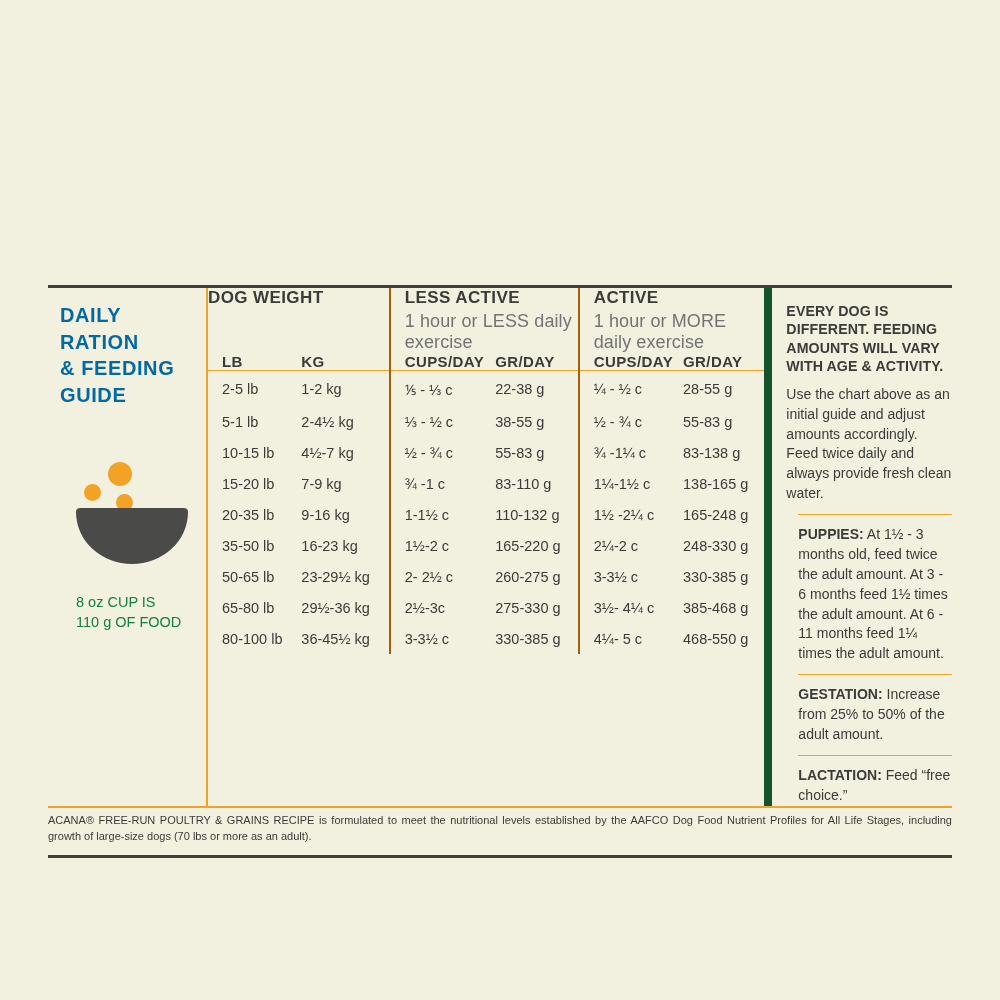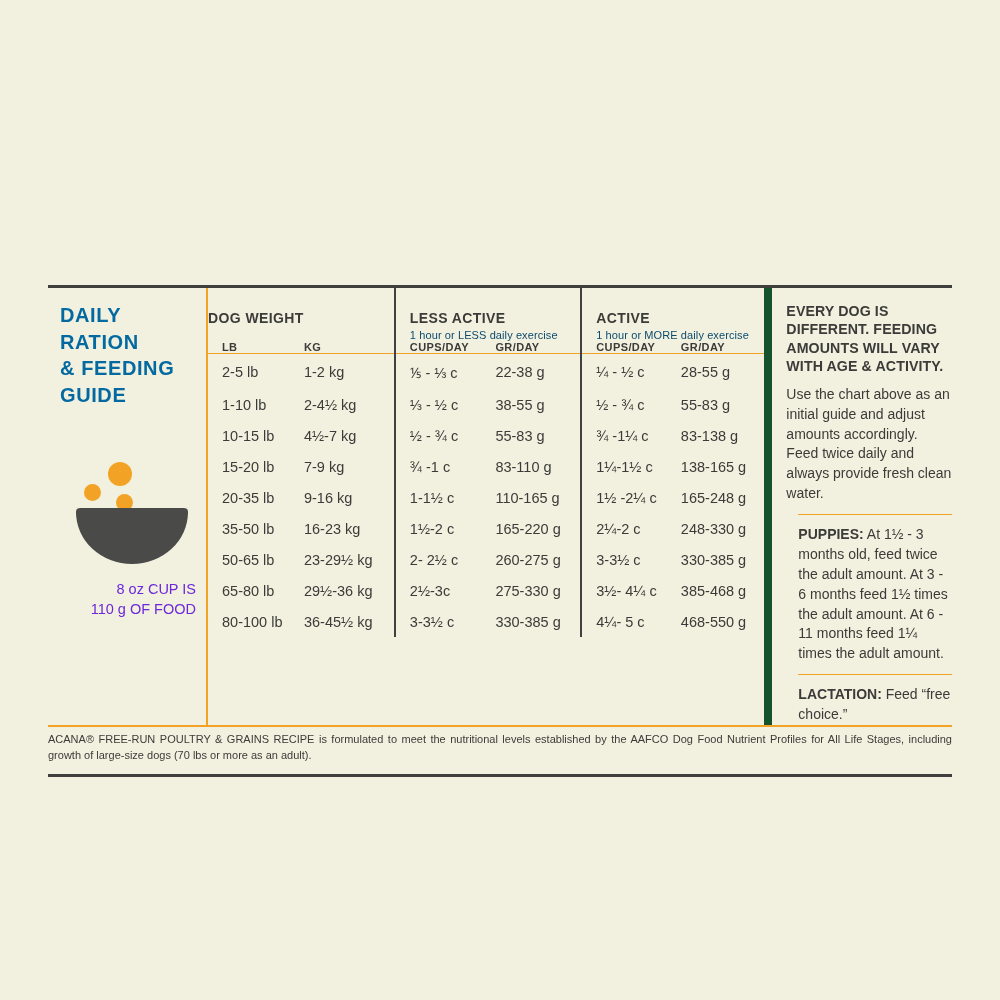--- a/index.html
+++ b/index.html
@@ -83,26 +83,25 @@
   }
   .kib {
     position: absolute;
     border-radius: 50%;
     background: #f2a325;
   }
   .kib1 { width: 24px; height: 24px; left: 32px; top: 8px; }
   .kib2 { width: 17px; height: 17px; left: 8px; top: 30px; }
   .kib3 { width: 17px; height: 17px; left: 40px; top: 40px; }
   .cup-note {
-    margin-top: 16px;
+    margin-top: 29px;
     font-size: 14.5px;
     line-height: 1.35;
-    color: #6d28d9;
+    color: #15803d;
     padding-left: 16px;
-    text-align: right;
   }
 
   
   .col-table {
     flex: 1 1 auto;
     border-left: 2px solid #f2a325;
     padding-left: 0;
   }
   table.ration {
     border-collapse: collapse;
@@ -112,53 +111,52 @@
   table.ration th, table.ration td {
     text-align: left;
     padding: 0;
   }
   .grp-head td {
     padding: 14px 0 2px 0;
     vertical-align: top;
   }
   .grp-title {
     font-weight: bold;
-    font-size: 14px;
+    font-size: 17px;
     letter-spacing: .4px;
     color: #3b3b39;
     text-transform: uppercase;
-    margin-top: 22px;
   }
   .grp-sub {
-    font-size: 11px;
-    color: #0c4a6e;
+    font-size: 18px;
+    color: #737373;
     padding-top: 3px;
     letter-spacing: .1px;
   }
   .subhead td {
     font-weight: bold;
-    font-size: 11px;
+    font-size: 15px;
     letter-spacing: .4px;
     padding: 9px 0 9px 0;
     border-bottom: 1.5px solid #f2a325;
     text-transform: uppercase;
   }
   tbody.rows td {
     padding: 7.5px 0 7.5px 0;
     font-size: 14.5px;
     white-space: nowrap;
   }
   
   .c-lb   { width: 92px;  padding-left: 14px !important; }
   .c-kg   { width: 100px; }
   .c-cd1  { width: 98px;  padding-left: 14px !important; }
   .c-gd1  { width: 94px;  }
   .c-cd2  { width: 96px;  padding-left: 14px !important; }
   .c-gd2  { width: 92px;  }
-  .sep-l { border-left: 2px solid #404040; }
+  .sep-l { border-left: 2px solid #a16207; }
 
   
   .col-notes {
     width: 206px;
     border-left: 8px solid #14532d;
     padding: 14px 0 0 14px;
     box-sizing: border-box;
     font-size: 14px;
     line-height: 1.42;
   }
@@ -249,21 +247,21 @@
         <tbody class="rows">
           <tr>
             <td class="c-lb">2-5 lb</td>
             <td class="c-kg">1-2 kg</td>
             <td class="c-cd1 sep-l">⅕ - ⅓ c</td>
             <td class="c-gd1">22-38 g</td>
             <td class="c-cd2 sep-l">¼ - ½ c</td>
             <td class="c-gd2">28-55 g</td>
           </tr>
           <tr>
-            <td class="c-lb">1-10 lb</td>
+            <td class="c-lb">5-1 lb</td>
             <td class="c-kg">2-4½ kg</td>
             <td class="c-cd1 sep-l">⅓ - ½ c</td>
             <td class="c-gd1">38-55 g</td>
             <td class="c-cd2 sep-l">½ - ¾ c</td>
             <td class="c-gd2">55-83 g</td>
           </tr>
           <tr>
             <td class="c-lb">10-15 lb</td>
             <td class="c-kg">4½-7 kg</td>
             <td class="c-cd1 sep-l">½ - ¾ c</td>
@@ -276,21 +274,21 @@
             <td class="c-kg">7-9 kg</td>
             <td class="c-cd1 sep-l">¾ -1 c</td>
             <td class="c-gd1">83-110 g</td>
             <td class="c-cd2 sep-l">1¼-1½ c</td>
             <td class="c-gd2">138-165 g</td>
           </tr>
           <tr>
             <td class="c-lb">20-35 lb</td>
             <td class="c-kg">9-16 kg</td>
             <td class="c-cd1 sep-l">1-1½ c</td>
-            <td class="c-gd1">110-165 g</td>
+            <td class="c-gd1">110-132 g</td>
             <td class="c-cd2 sep-l">1½ -2¼ c</td>
             <td class="c-gd2">165-248 g</td>
           </tr>
           <tr>
             <td class="c-lb">35-50 lb</td>
             <td class="c-kg">16-23 kg</td>
             <td class="c-cd1 sep-l">1½-2 c</td>
             <td class="c-gd1">165-220 g</td>
             <td class="c-cd2 sep-l">2¼-2 c</td>
             <td class="c-gd2">248-330 g</td>
@@ -324,20 +322,23 @@
     </div>
 
     <div class="col-notes">
       <div class="notes-title">EVERY DOG IS DIFFERENT. FEEDING AMOUNTS WILL VARY WITH AGE &amp; ACTIVITY.</div>
       <div class="notes-p">Use the chart above as an initial guide and adjust amounts accordingly. Feed twice daily and always provide fresh clean water.</div>
 
       <div class="notes-block">
         <span class="lbl">PUPPIES:</span><span> At 1½ - 3 months old, feed twice the adult amount. At 3 - 6 months feed 1½ times the adult amount. At 6 - 11 months feed 1¼ times the adult amount.</span>
       </div>
 
+      <div class="notes-block">
+        <span class="lbl">GESTATION:</span><span> Increase from 25% to 50% of the adult amount.</span>
+      </div>
 
       <div class="notes-block">
         <span class="lbl">LACTATION:</span><span> Feed “free choice.”</span>
       </div>
     </div>
 
   </div>
 
   <div class="footer">ACANA® FREE-RUN POULTRY &amp; GRAINS RECIPE is formulated to meet the nutritional levels established by the AAFCO Dog Food Nutrient Profiles for All Life Stages, including growth of large-size dogs (70 lbs or more as an adult).</div>
   <div class="rule-bottom"></div>

